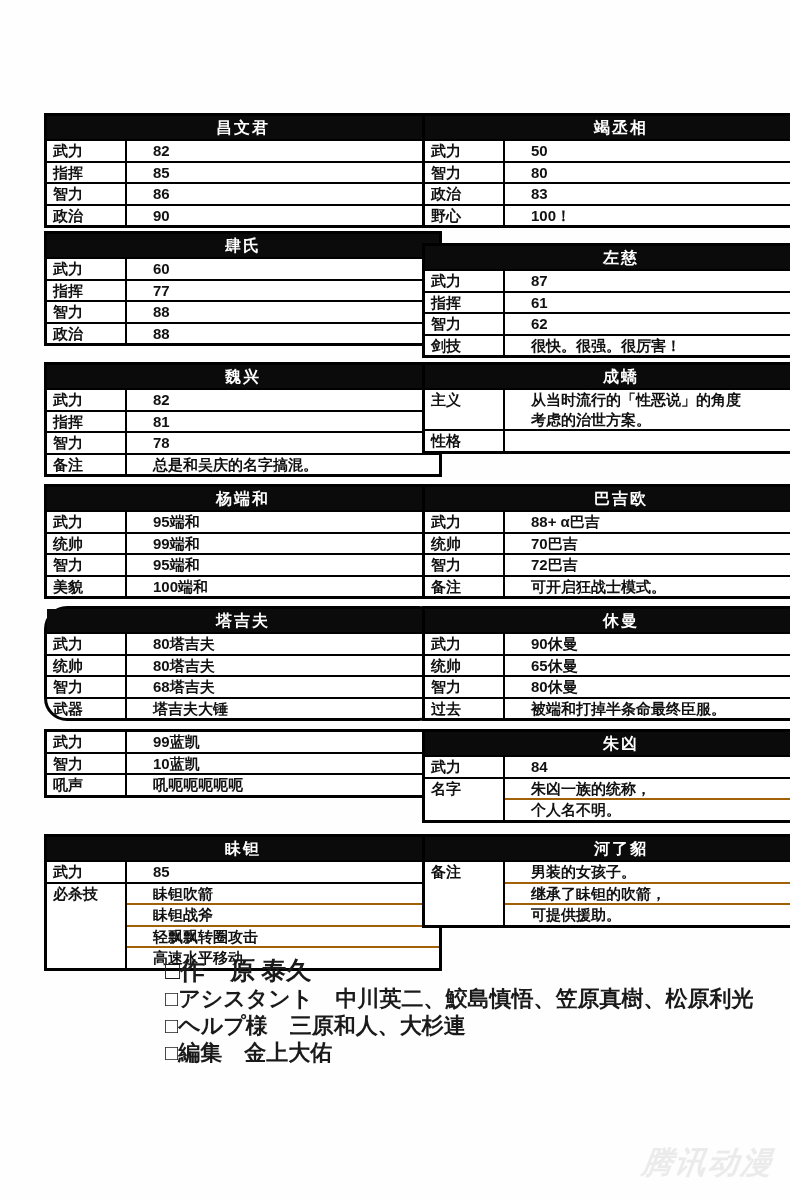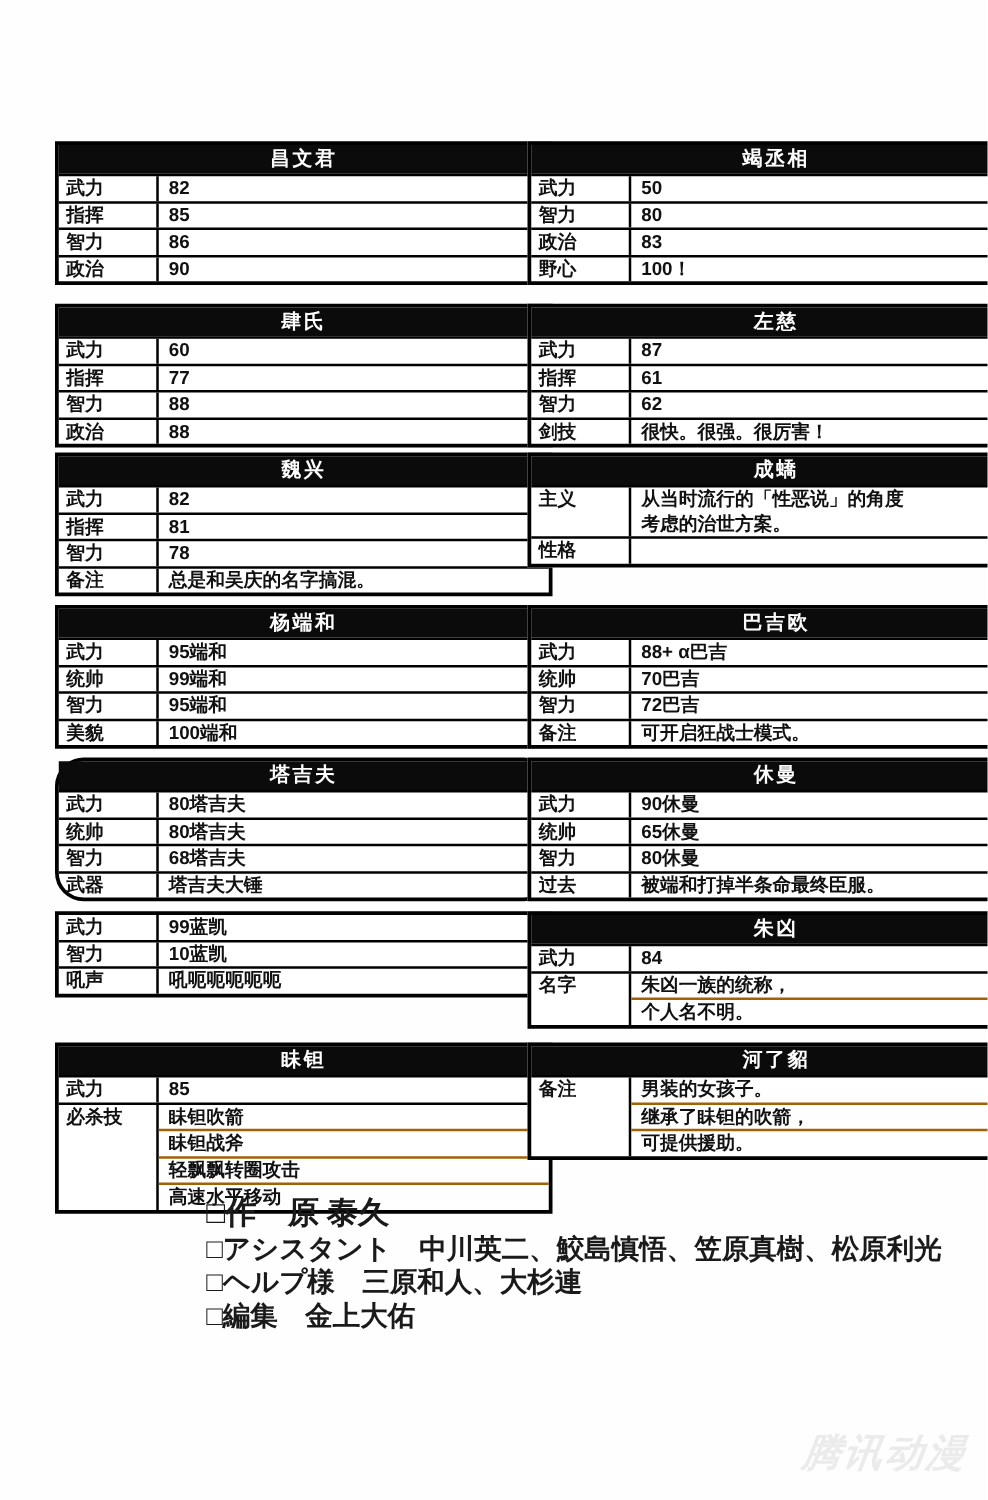--- a/index.html
+++ b/index.html
@@ -35,21 +35,21 @@
     flex:0 0 80px;
     border-right:2px solid #000;
     padding-left:6px;
     font-size:15px;
     line-height:19.5px;
     font-weight:600;
     color:#111;
   }
   .t-values { flex:1; min-width:0; }
   .t-value-line {
-    padding-left:8px;
+    padding-left:26px;
     font-size:15px;
     line-height:19.5px;
     font-weight:600;
     color:#111;
     white-space:nowrap;
   }
   .t-values .t-value-line + .t-value-line { border-top:2px solid #a16207; }
   .t-values.wrap .t-value-line + .t-value-line { border-top:none; }
 
   
@@ -130,21 +130,21 @@
             <div class="t-value-line">83</div>
           </div>
         </div>
         <div class="t-row">
           <div class="t-label">野心</div>
           <div class="t-values">
             <div class="t-value-line">100！</div>
           </div>
         </div>
       </div>
-      <div class="stat-table" style="top: 243px; left: 44px;">
+      <div class="stat-table" style="top: 231px; left: 44px;">
         <div class="t-header">肆氏</div>
         <div class="t-row">
           <div class="t-label">武力</div>
           <div class="t-values">
             <div class="t-value-line">60</div>
           </div>
         </div>
         <div class="t-row">
           <div class="t-label">指挥</div>
           <div class="t-values">

